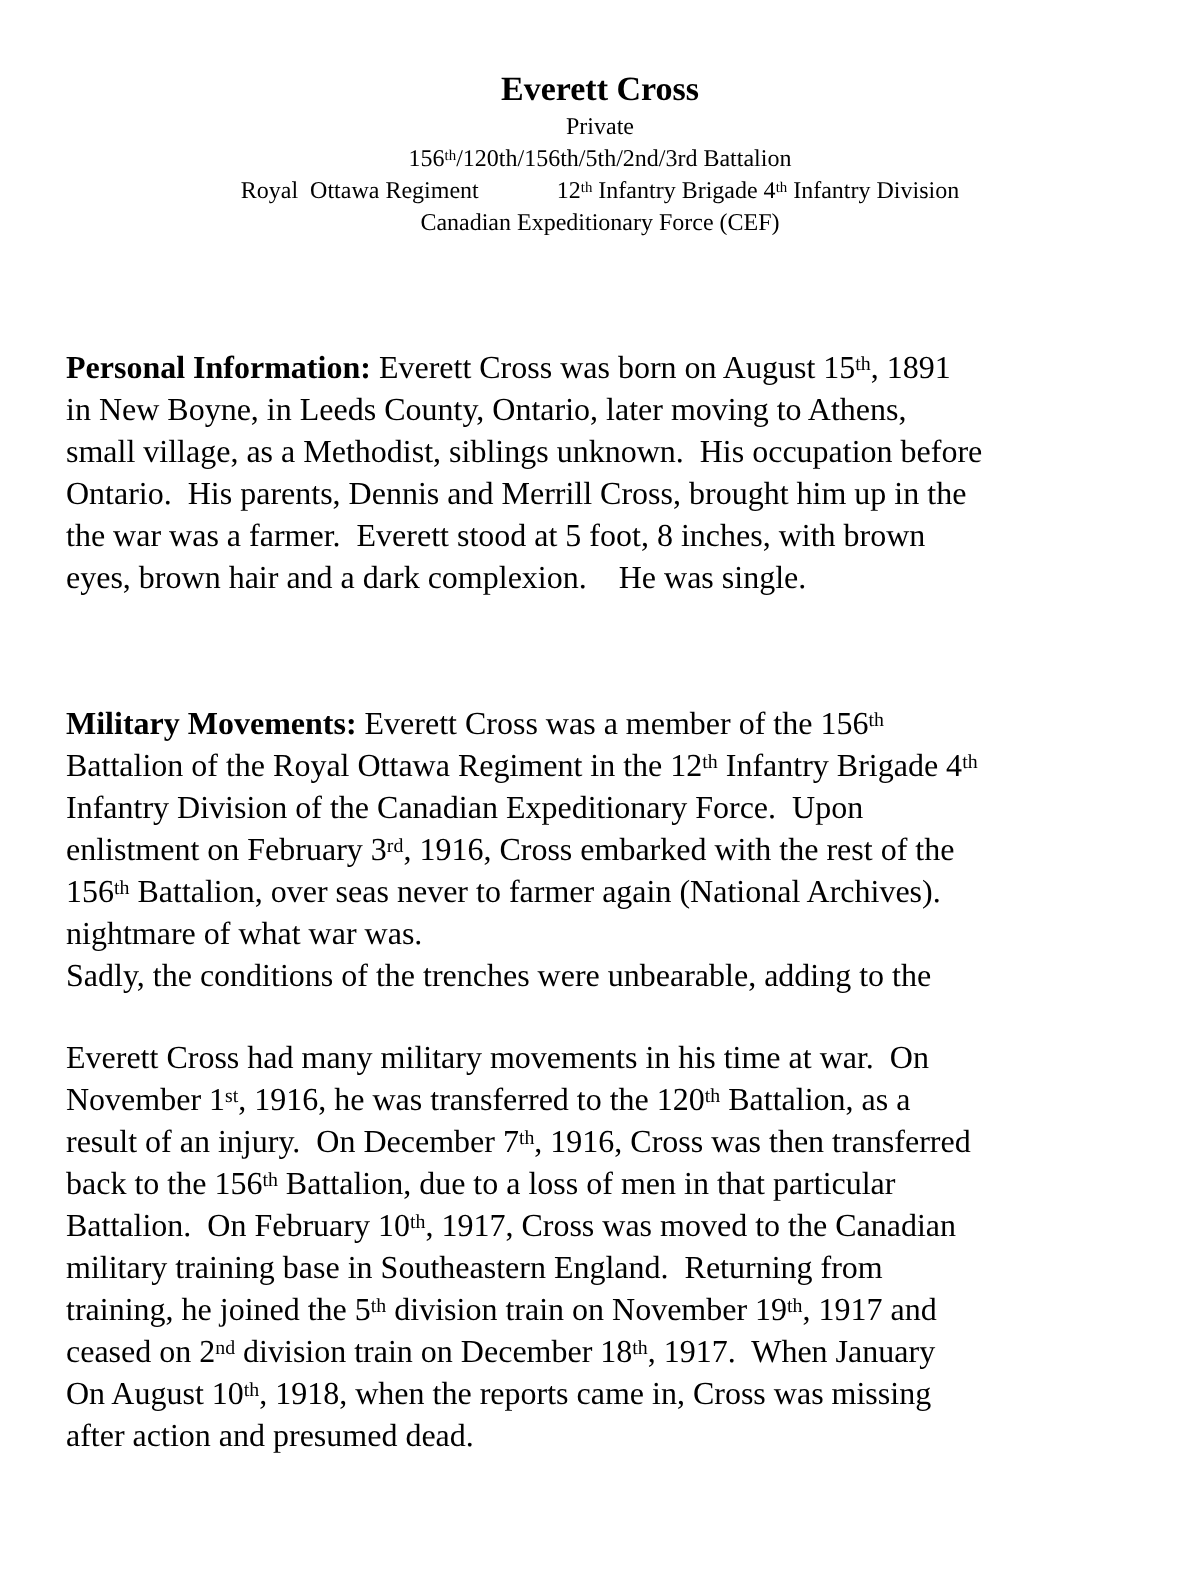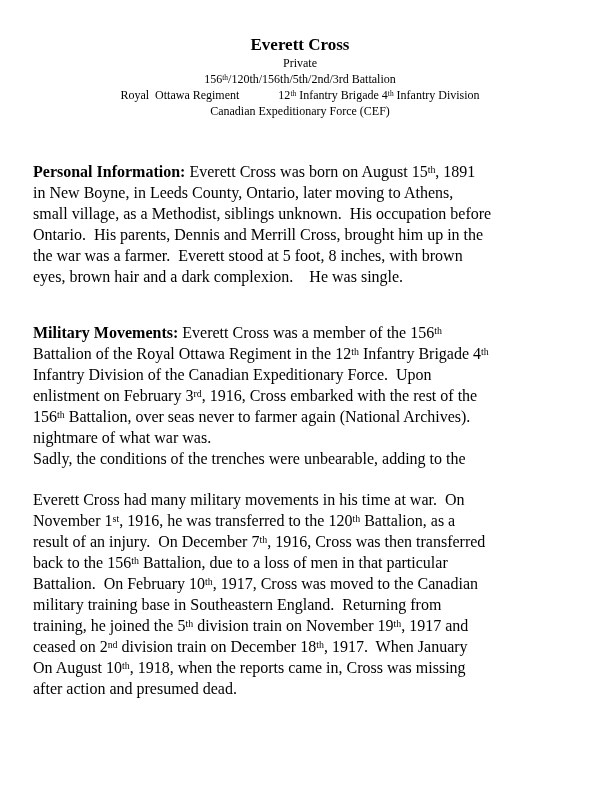--- a/index.html
+++ b/index.html
@@ -34,22 +34,22 @@
     line-height: 16px;
     white-space: pre;
   }
   .para {
     font-size: 16px;
     line-height: 21px;
   }
   .para .line {
     white-space: pre;
   }
-  .p1 { margin-top: 42px; }
-  .p2 { margin-top: 35px; }
+  .p1 { margin-top: 55px; }
+  .p2 { margin-top: 52px; }
   .p3 { margin-top: 20px; }
   .p4 { }
   .b { font-weight: bold; }
   sup {
     font-size: 0.62em;
     line-height: 0;
     vertical-align: baseline;
     position: relative;
     top: -0.38em;
   }

